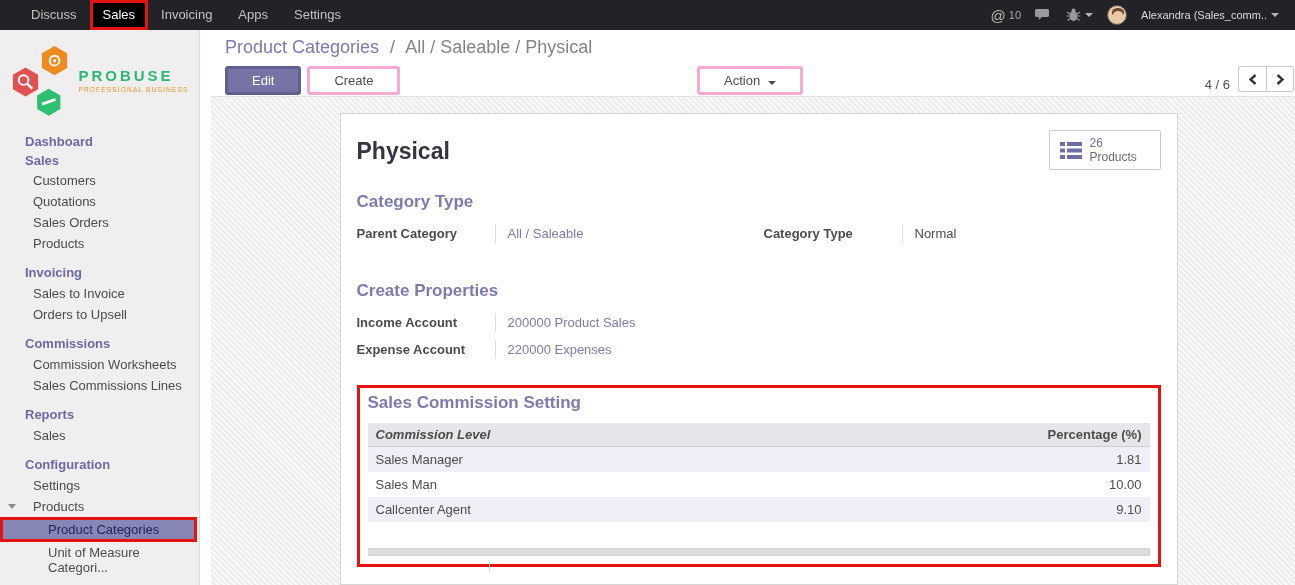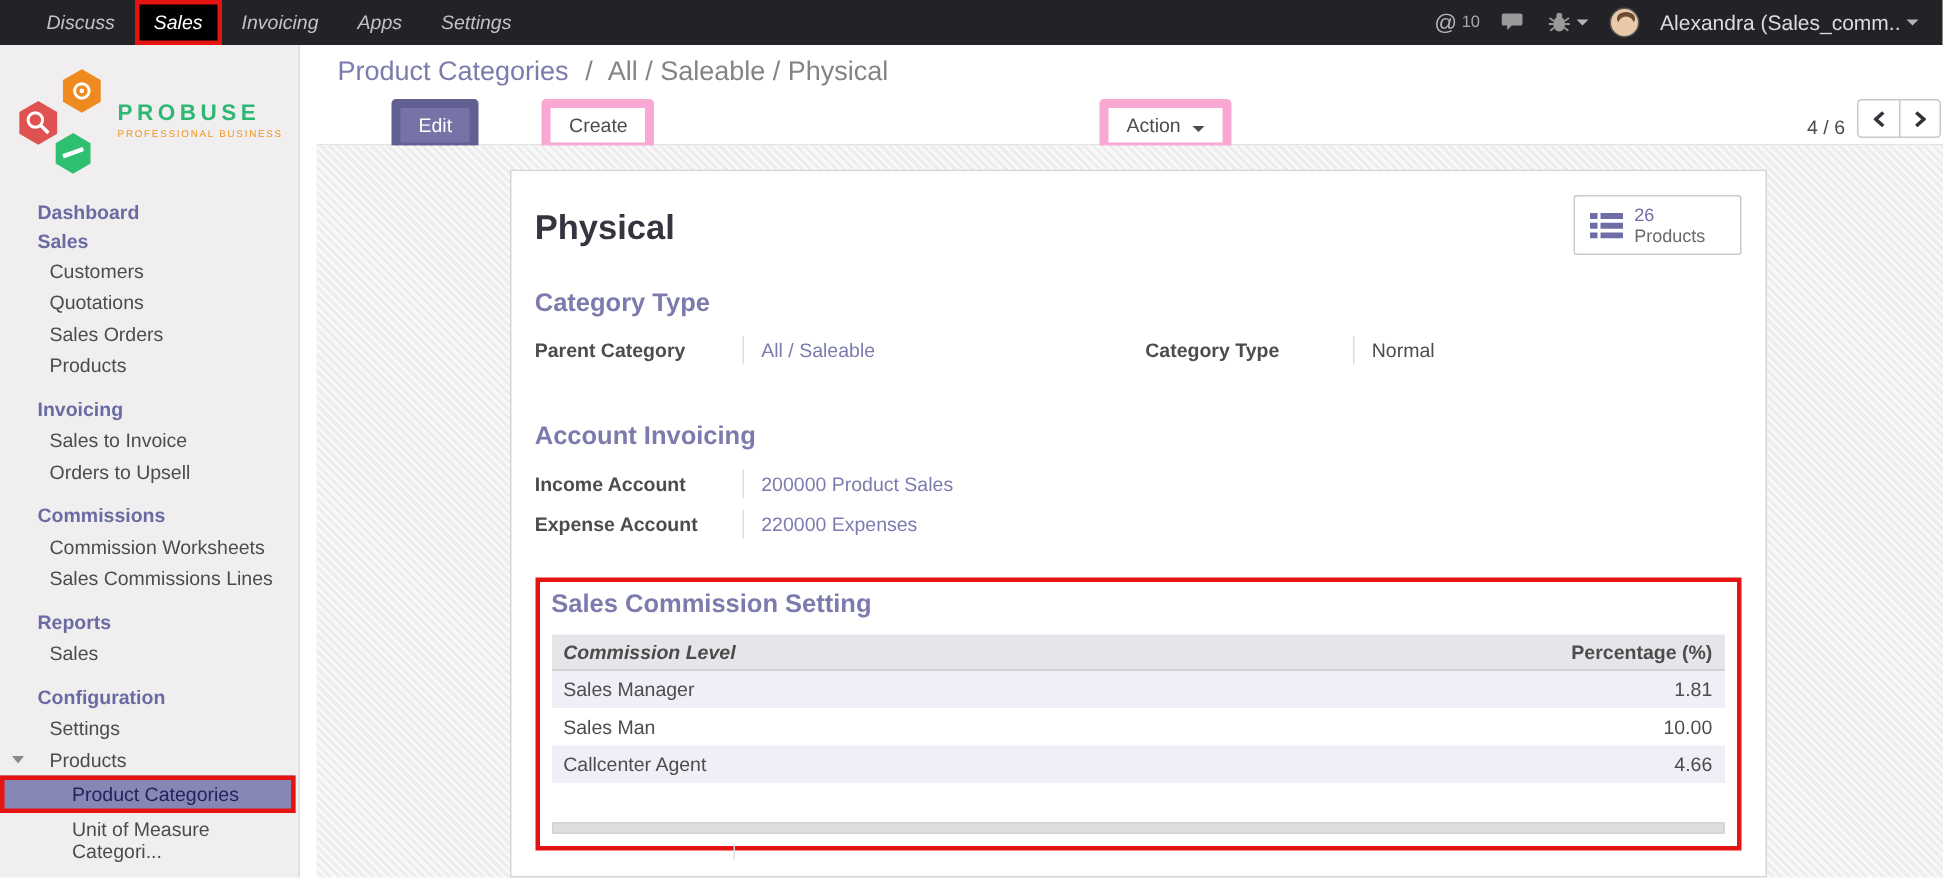--- a/index.html
+++ b/index.html
@@ -3,32 +3,32 @@
 <meta charset="utf-8">
 <style>
   * { box-sizing: border-box; margin: 0; padding: 0; }
   html,body { width:1295px; height:585px; overflow:hidden;
     font-family:"Liberation Sans","DejaVu Sans",sans-serif; background:#fff; }
 
   
   .navbar { position:absolute; left:0; top:0; width:1295px; height:30px;
     background:#232327; display:flex; align-items:stretch; z-index:50; }
   .nav-left { display:flex; align-items:stretch; padding-left:18px; }
-  .nav-item { color:#c2c2c2; font-size:13px; line-height:30px; padding:0 13px; cursor:pointer;font-style:italic; }
+  .nav-item { color:#c2c2c2; font-size:13px; line-height:30px; padding:0 13px; cursor:pointer; }
   .nav-item.nav-active { background:#000; color:#fff; border:3px solid #e51413; line-height:24px; padding:0 10px; }
   .nav-right { margin-left:auto; display:flex; align-items:center; gap:14px; padding-right:16px; color:#b5b5b5; }
   .mention { font-size:15px; display:flex; align-items:center; gap:3px; cursor:pointer; }
   .mention .cnt { font-size:11px; color:#a8a8a8; }
   .nav-ico { display:flex; align-items:center; cursor:pointer; }
   .caret-d { display:inline-block; width:0; height:0; border-left:4px solid transparent;
     border-right:4px solid transparent; border-top:4px solid #b5b5b5; margin-left:4px; }
   .avatar { width:20px; height:20px; border-radius:50%; background:#e9c9a8; position:relative; overflow:hidden; border:1px solid #555; }
   .avatar:before { content:""; position:absolute; left:4px; top:2px; width:12px; height:8px; border-radius:50% 50% 40% 40%; background:#6b4a2f; }
   .avatar:after { content:""; position:absolute; left:5px; top:5px; width:10px; height:9px; border-radius:50%; background:#e9c9a8; }
-  .user-label { font-size:14px; color:#dcdcdc; display:flex; align-items:center; cursor:pointer; white-space:nowrap;text-align:right; }
+  .user-label { font-size:11px; color:#dcdcdc; display:flex; align-items:center; cursor:pointer; white-space:nowrap;text-align:right; }
 
   
   .sidebar { position:absolute; left:0; top:30px; width:200px; height:555px;
     background:#f0eeee; border-right:1px solid #dcdcdc; overflow:hidden; }
   .logo { display:flex; align-items:center; justify-content:center; gap:6px; margin:14px 6px 16px 6px; cursor:pointer; }
   .logo-text { display:flex; flex-direction:column; }
   .logo-title { color:#2eb873; font-weight:bold; font-size:15px; letter-spacing:3px; }
   .logo-sub { color:#f29421; font-size:6.5px; letter-spacing:1.2px; margin-top:2px; }
   .menu { font-size:13px; }
   .m { position:relative; padding:3px 4px 3px 25px; color:#4c4c4c; cursor:pointer; line-height:15px; }
@@ -41,22 +41,22 @@
   .m-caret { position:absolute; left:8px; top:8px; width:0; height:0; }
   .c-down { border-left:4px solid transparent; border-right:4px solid transparent; border-top:5px solid #8a8a8a; }
 
   
   .main { position:absolute; left:211px; top:30px; width:1095px; height:555px; }
   .control-panel { position:relative; height:67px; background:#fff; border-bottom:1px solid #e3e3e3; }
   .breadcrumb { position:absolute; left:14px; top:7px; font-size:18px; white-space:nowrap; }
   .breadcrumb a { color:#7c7bad; text-decoration:none; cursor:pointer; }
   .breadcrumb .sep, .breadcrumb .current { color:#848484; }
   .breadcrumb .sep { margin:0 6px; }
-  .btn { font-size:13px; color:#4c4c4c; background:#fff; border:6px solid #f9a8d4; border-radius:3px;
-    padding:4px 12px; cursor:pointer; font-family:inherit;margin-left:36px; }
+  .btn { font-size:13px; color:#4c4c4c; background:#fff; border:3px solid #f9a8d4; border-radius:3px;
+    padding:4px 24px; cursor:pointer; font-family:inherit; }
   .btn-primary { background:#7673a7; border-color:#625f92; color:#fff; }
   .cp-left { position:absolute; left:14px; top:36px; display:flex; gap:6px; }
   .cp-action { position:absolute; left:486px; top:36px; }
   .pager { position:absolute; right:12px; top:36px; display:flex; align-items:flex-end; gap:8px; }
   .pager-count { font-size:13px; color:#4c4c4c; }
   .pager-btns { display:flex; }
   .pager-btn { width:28px; height:26px; background:#fff; border:1px solid #c9c9c9; cursor:pointer;
     display:flex; align-items:center; justify-content:center; padding:0; }
   .pager-btn:first-child { border-radius:3px 0 0 3px; border-right:none; }
   .pager-btn:last-child { border-radius:0 3px 3px 0; }
@@ -317,21 +317,21 @@
         <div class="field">
           <label>Parent Category</label>
           <div class="val link">All / Saleable</div>
         </div>
         <div class="field">
           <label>Category Type</label>
           <div class="val">Normal</div>
         </div>
       </div>
 
-      <div class="h2 sec-acc">Account Invoicing</div>
+      <div class="h2 sec-acc">Create Properties</div>
       <div class="fields" style="width:50%">
         <div class="field">
           <label>Income Account</label>
           <div class="val link">200000 Product Sales</div>
         </div>
         <div class="field">
           <label>Expense Account</label>
           <div class="val link">220000 Expenses</div>
         </div>
       </div>
@@ -352,21 +352,21 @@
                 <td class="num">1.81</td>
               </tr>
 
               <tr>
                 <td>Sales Man</td>
                 <td class="num">10.00</td>
               </tr>
 
               <tr>
                 <td>Callcenter Agent</td>
-                <td class="num">4.66</td>
+                <td class="num">9.10</td>
               </tr>
             </tbody>
         </table>
         <div class="table-spacer"></div>
         <div class="hscroll"></div>
       </div>
 
       <div class="faint-sep"></div>
     </div>
   </div>

